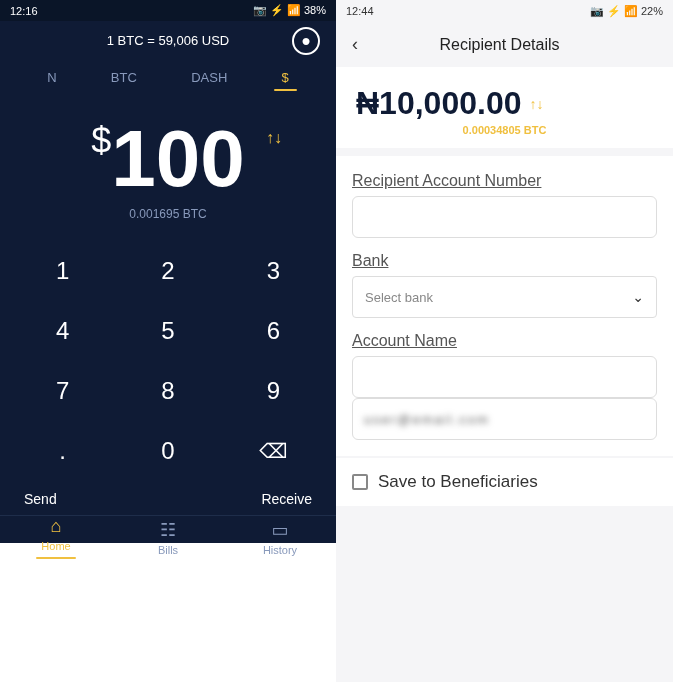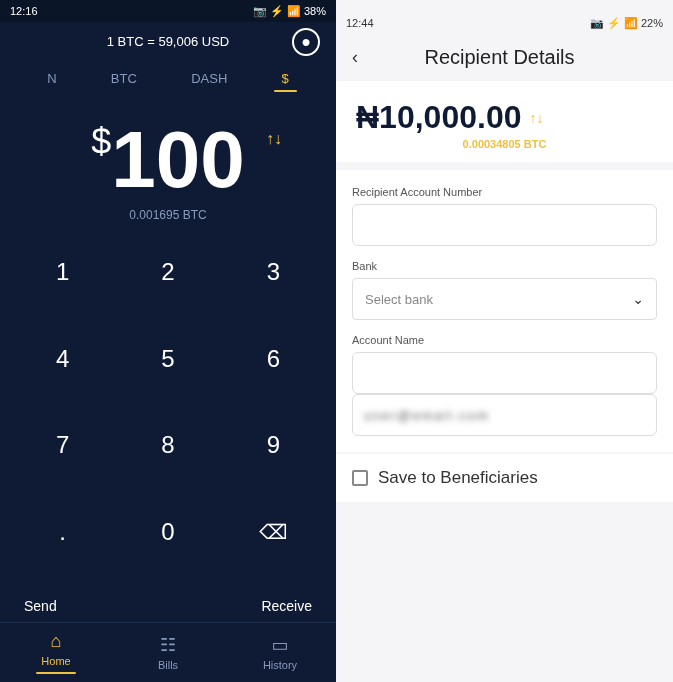--- a/index.html
+++ b/index.html
@@ -7,21 +7,21 @@
       width: 673px;
       height: 682px;
       display: flex;
       font-family: -apple-system, BlinkMacSystemFont, 'Segoe UI', sans-serif;
       overflow: hidden;
     }
 
     
     .left-panel {
       width: 336px;
-      height: 682px;
+      height: 543px;
       background: #0f1b35;
       display: flex;
       flex-direction: column;
       position: relative;
     }
 
     .status-bar-left {
       background: #0a1528;
       color: #fff;
       font-size: 11px;
@@ -192,37 +192,36 @@
 
     .status-bar-right {
       background: #f5f5f7;
       color: #333;
       font-size: 11px;
       padding: 4px 10px;
       display: flex;
       justify-content: space-between;
       align-items: center;
       height: 22px;
-      margin-top: 12px;
     }
 
     .right-header {
       display: flex;
       align-items: center;
       padding: 12px 16px;
       background: #f5f5f7;
     }
     .back-arrow {
       font-size: 18px;
       color: #333;
       cursor: pointer;
       margin-right: 8px;
     }
     .right-title {
-      font-size: 20px;
+      font-size: 16px;
       font-weight: 500;
       color: #222;
       flex: 1;
       text-align: center;
       margin-right: 24px;
     }
 
     .recipient-amount {
       background: #fff;
       padding: 18px 20px 12px;
@@ -255,24 +254,25 @@
       background: #fff;
       margin-top: 8px;
     }
     .form-section .section-title {
       font-size: 14px;
       font-weight: 700;
       color: #0f1b35;
       margin-bottom: 14px;
     }
     .form-label {
-      font-size: 11px;
+      font-size: 16px;
       color: #555;
       margin-bottom: 6px;
       margin-top: 14px;
+      text-decoration: underline;
     }
     .form-label:first-of-type { margin-top: 0; }
     .form-input {
       width: 100%;
       height: 42px;
       border: 1.5px solid #ddd;
       border-radius: 6px;
       padding: 0 12px;
       font-size: 13px;
       color: #333;

